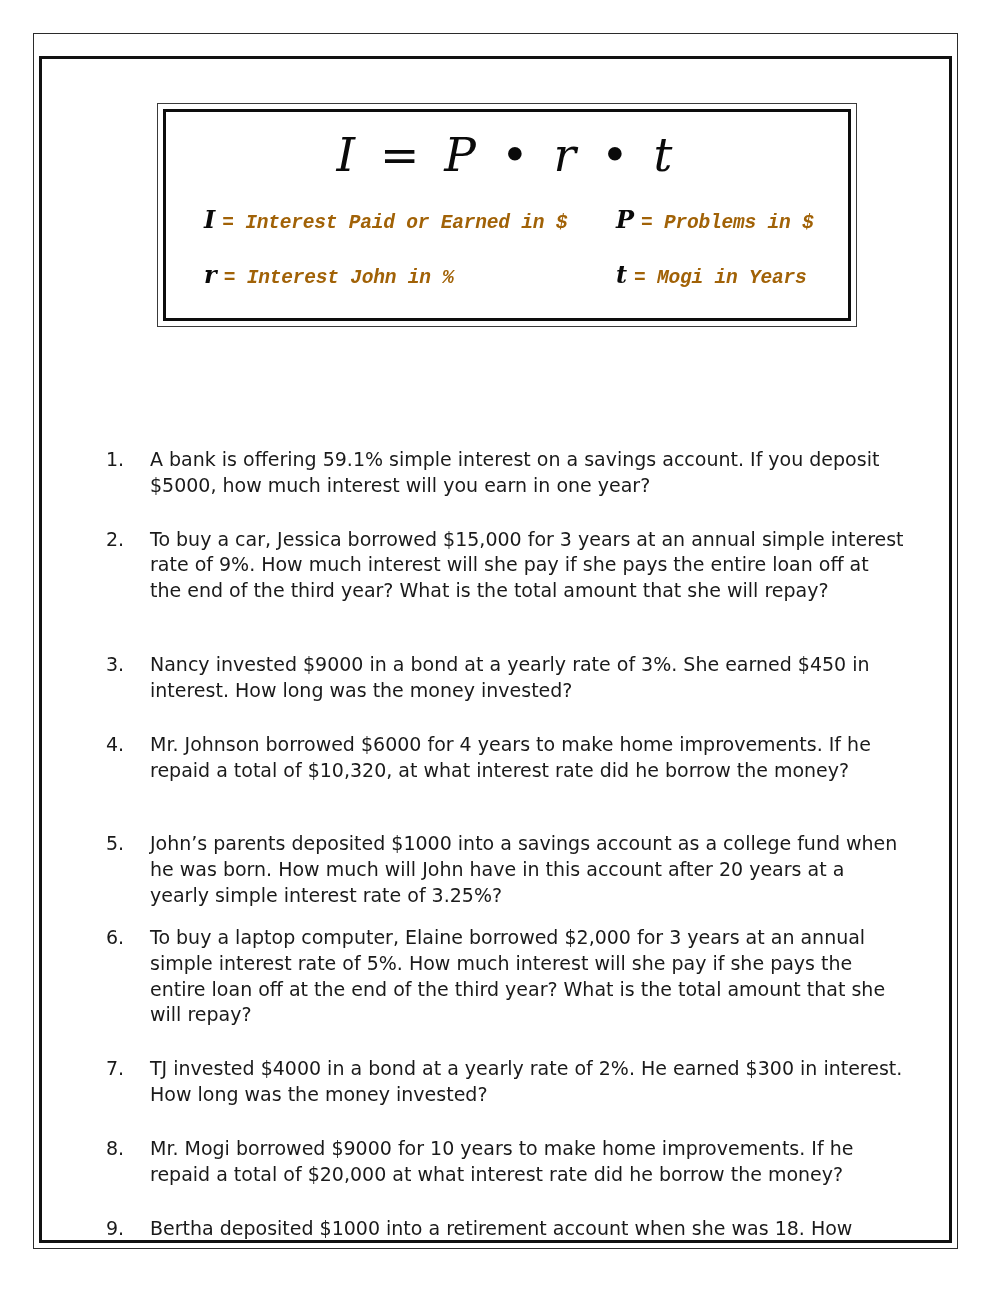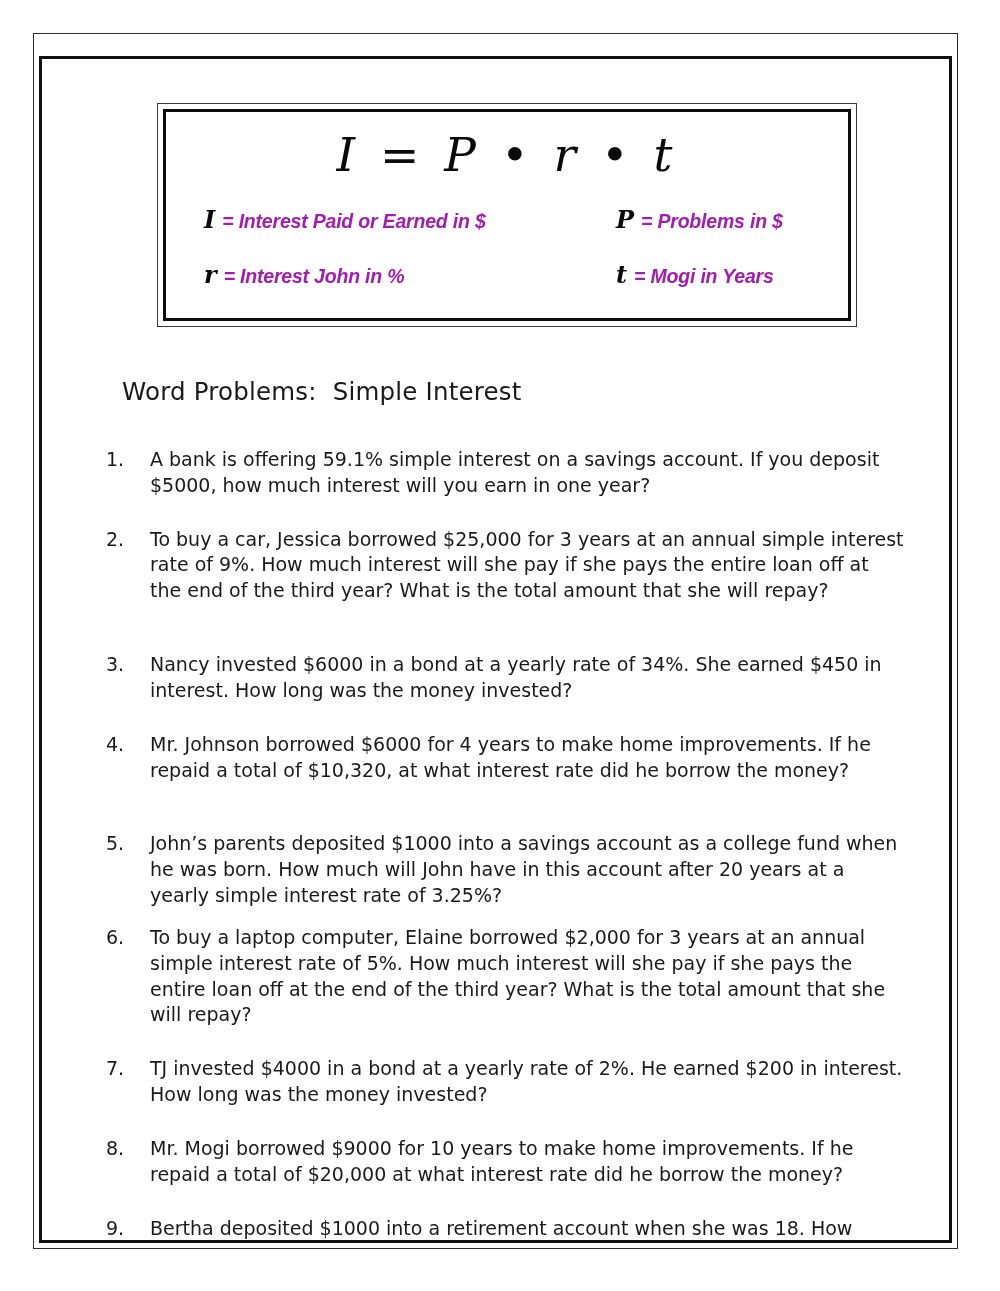--- a/index.html
+++ b/index.html
@@ -96,25 +96,25 @@
   .def-col.right { width: auto; }
   .def-sym {
     font-family: "DejaVu Serif", serif;
     font-weight: bold;
     font-style: italic;
     font-size: 24px;
     color: #0a0a0a;
     margin-right: 7px;
   }
   .def-text {
-    font-family: Liberation Sans, sans-serif;
+    font-family: Liberation Mono, monospace;
     font-weight: bold;
     font-style: italic;
     font-size: 19.5px;
-    color: #a21caf;
+    color: #a16207;
     letter-spacing: -0.2px;
   }
 
   
   .worksheet-title {
     position: absolute;
     left: 80px;
     top: 318px;
     font-family: "DejaVu Sans", sans-serif;
     font-size: 24.5px;
@@ -188,39 +188,38 @@
               <div class="def-col right">
                 <span class="def-sym">t</span>
                 <span class="def-text">= Mogi in Years</span>
               </div>
             </div>
 
           </div>
         </div>
       </div>
 
-      <div class="worksheet-title">Word Problems:  Simple Interest</div>
 
       <div class="problems">
 
         <div class="problem">
           <div class="num">1.</div>
           <div class="body">A bank is offering 59.1% simple interest on a savings account.  If you deposit $5000, how much interest will you earn in one year?</div>
         </div>
         <div class="gap-md"></div>
 
         <div class="problem">
           <div class="num">2.</div>
-          <div class="body">To buy a car, Jessica borrowed $25,000 for 3 years at an annual simple interest rate of 9%.  How much interest will she pay if she pays the entire loan off at the end of the third year?  What is the total amount that she will repay?</div>
+          <div class="body">To buy a car, Jessica borrowed $15,000 for 3 years at an annual simple interest rate of 9%.  How much interest will she pay if she pays the entire loan off at the end of the third year?  What is the total amount that she will repay?</div>
         </div>
         <div class="gap-lg"></div>
 
         <div class="problem">
           <div class="num">3.</div>
-          <div class="body">Nancy invested $6000 in a bond at a yearly rate of 34%. She earned $450 in interest. How long was the money invested?</div>
+          <div class="body">Nancy invested $9000 in a bond at a yearly rate of 3%. She earned $450 in interest. How long was the money invested?</div>
         </div>
         <div class="gap-md"></div>
 
         <div class="problem">
           <div class="num">4.</div>
           <div class="body">Mr. Johnson borrowed $6000 for 4 years to make home improvements. If he repaid a total of $10,320, at what interest rate did he borrow the money?</div>
         </div>
         <div class="gap-lg"></div>
 
         <div class="problem">
@@ -230,21 +229,21 @@
         <div class="gap-sm"></div>
 
         <div class="problem">
           <div class="num">6.</div>
           <div class="body">To buy a laptop computer, Elaine borrowed $2,000 for 3 years at an annual simple interest rate of 5%. How much interest will she pay if she pays the entire loan off at the end of the third year? What is the total amount that she will repay?</div>
         </div>
         <div class="gap-md"></div>
 
         <div class="problem">
           <div class="num">7.</div>
-          <div class="body">TJ invested $4000 in a bond at a yearly rate of 2%. He earned $200 in interest. How long was the money invested?</div>
+          <div class="body">TJ invested $4000 in a bond at a yearly rate of 2%. He earned $300 in interest. How long was the money invested?</div>
         </div>
         <div class="gap-md"></div>
 
         <div class="problem">
           <div class="num">8.</div>
           <div class="body">Mr. Mogi borrowed $9000 for 10 years to make home improvements. If he repaid a total of $20,000 at what interest rate did he borrow the money?</div>
         </div>
         <div class="gap-md"></div>
 
         <div class="problem">

